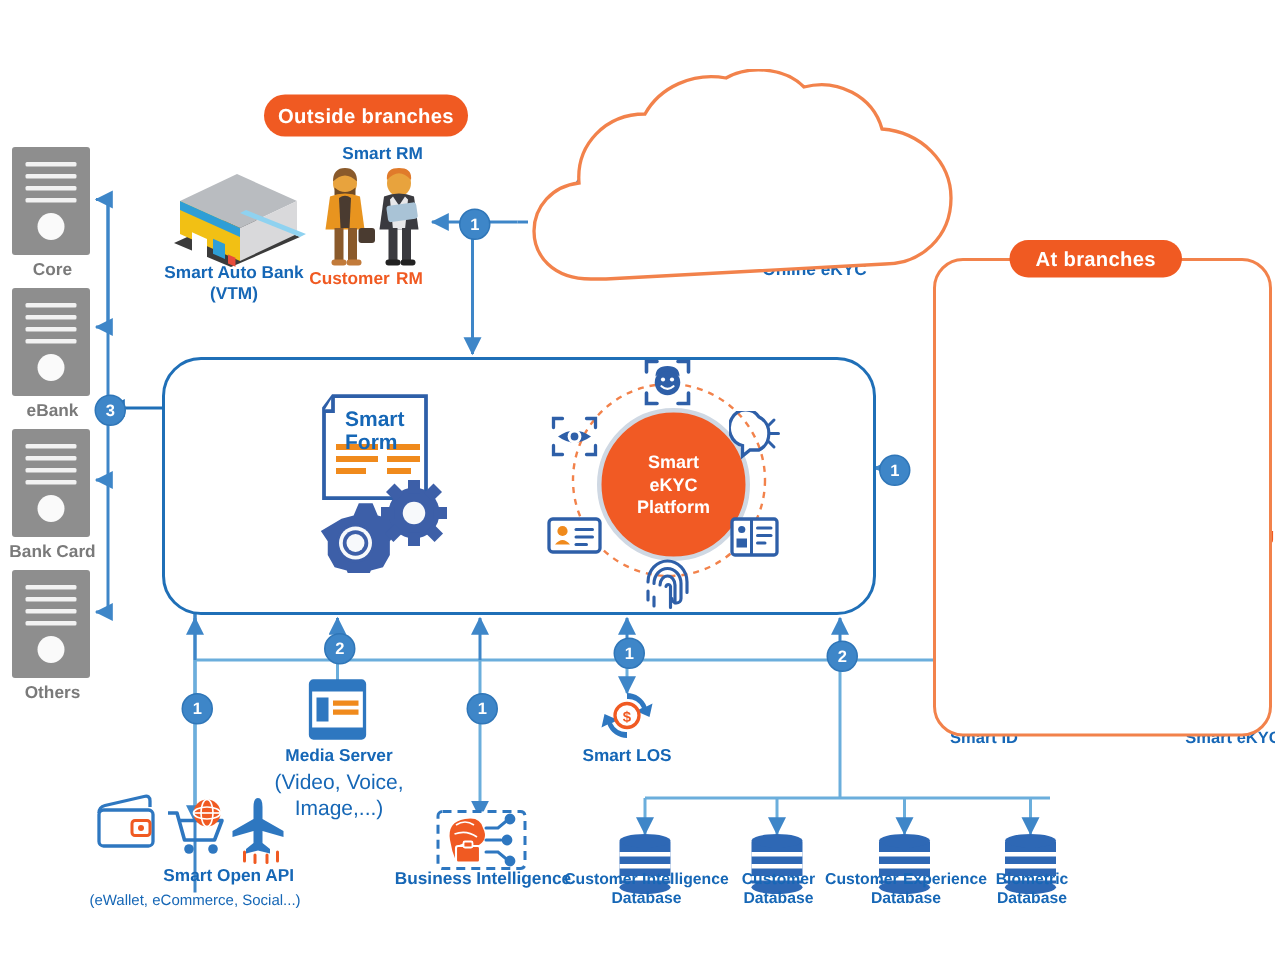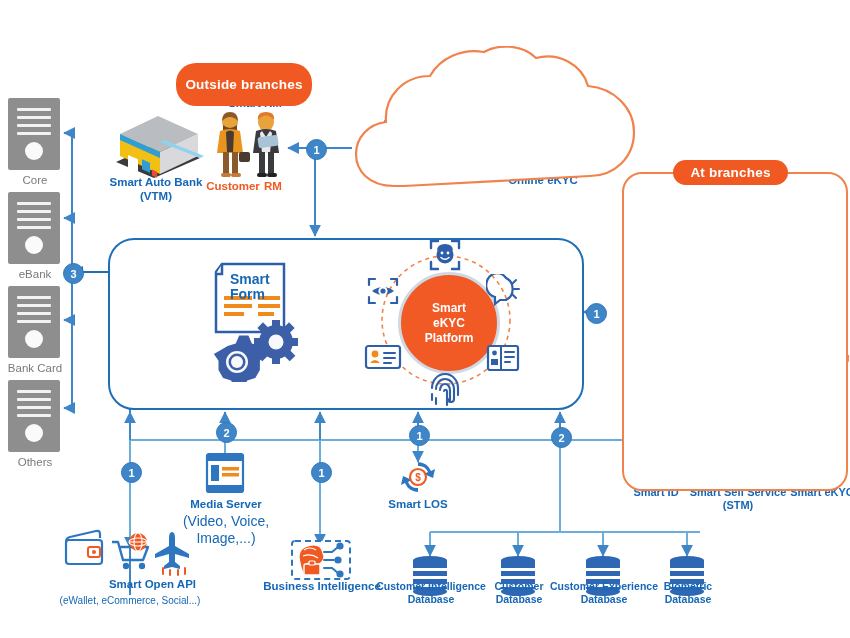--- a/index.html
+++ b/index.html
@@ -12,21 +12,21 @@
   
   .pill{position:absolute;background:#F05A22;color:#fff;border-radius:20px;
         font-weight:bold;font-size:13.5px;letter-spacing:.2px;
         display:flex;align-items:center;justify-content:center;
         box-shadow:0 0 0 0 rgba(0,0,0,0);z-index:6;}
 
   
   .lbl{position:absolute;text-align:center;line-height:1.2;font-weight:bold;}
   .lbl.blue{color:#1667B6;}
   .lbl.orange{color:#F05A22;}
-  .lbl.grey{color:#7a7a7a;font-weight:normal;}
+  .lbl.grey{color:#7a7a7a;font-weight:bold;}
   .sub{font-weight:normal;}
 
   
   .server{position:absolute;width:52px;height:72px;background:#8e8e8e;border-radius:2px;}
   .server .bar{position:absolute;left:9px;width:34px;height:3px;background:#f2f2f2;border-radius:1px;}
   .server .b1{top:10px;} .server .b2{top:18px;} .server .b3{top:26px;} .server .b4{top:34px;}
   .server .dot{position:absolute;left:17px;top:44px;width:18px;height:18px;border-radius:50%;background:#fafafa;}
 
   
   .badge{position:absolute;width:19px;height:19px;border-radius:50%;
@@ -170,21 +170,21 @@
 
   <div class="server abs" style="left:8px;top:380px;">
     <i class="bar b1"></i>
       <i class="bar b2"></i>
       <i class="bar b3"></i>
       <i class="bar b4"></i>
       <i class="dot"></i>
   </div>
   <div class="lbl grey" style="left:0px;top:456px;width:70px;font-size:11.5px;">Others</div>
 
-  <div class="pill" style="left:176px;top:63px;width:136px;height:43px;">
+  <div class="pill" style="left:176px;top:63px;width:136px;height:28px;">
     <span>Outside branches</span>
   </div>
 
   <svg class="abs" style="left:108px;top:100px;" width="96" height="80" viewBox="0 0 96 80">
     <polygon points="8,62 46,78 92,58 52,42" fill="#3b3b3b"></polygon>
     <polygon points="12,34 50,16 90,34 52,52" fill="#b9bcc0"></polygon>
     <polygon points="12,34 12,56 52,74 52,52" fill="#f2c014"></polygon>
     <polygon points="52,52 52,74 90,56 90,34" fill="#d9d9db"></polygon>
     <polygon points="12,34 52,52 52,58 12,40" fill="#2e9ed6"></polygon>
     <rect x="20" y="46" width="10" height="14" fill="#fff" transform="skewY(24)"></rect>
@@ -397,25 +397,20 @@
   <svg class="abs" style="left:700px;top:392px;" width="62" height="76" viewBox="0 0 62 76">
     <polygon points="10,20 40,8 58,14 58,58 28,72 10,66" fill="#1C6FA8"></polygon>
     <polygon points="10,20 28,26 28,72 10,66" fill="#2E86C1"></polygon>
     <polygon points="28,26 58,14 58,58 28,72" fill="#195D8C"></polygon>
     <polygon points="14,8 44,0 60,6 32,16" fill="#dfe2e6"></polygon>
     <rect x="20" y="6" width="22" height="14" rx="1.5" fill="#f4f6f8" transform="skewY(16)"></rect>
     <rect x="22" y="9" width="18" height="10" fill="#3db0d8" transform="skewY(16)"></rect>
     <rect x="22" y="9" width="6" height="10" fill="#f1c40f" transform="skewY(16)"></rect>
     <rect x="12" y="28" width="16" height="3" fill="#9fd2ee"></rect>
   </svg>
-  <div class="lbl blue" style="left:686px;top:486px;width:104px;font-size:11px;">
-    <div>Smart Self Service</div>
-
-    <div>(STM)</div>
-  </div>
 
   <svg class="abs" style="left:778px;top:392px;" width="50" height="76" viewBox="0 0 50 76">
     <rect x="10" y="2" width="30" height="24" rx="2" fill="#d7dade" stroke="#b5b9be"></rect>
     <rect x="14" y="5" width="22" height="15" rx="1.2" fill="#2e9ed6"></rect>
     <rect x="16" y="7" width="8" height="11" fill="#e8534a"></rect>
     <rect x="25" y="7" width="9" height="11" fill="#8e44ad"></rect>
     <rect x="14" y="22" width="8" height="3" fill="#9aa0a6"></rect>
     <rect x="24" y="22" width="12" height="3" fill="#9aa0a6"></rect>
     <rect x="16" y="26" width="18" height="44" fill="#e7e9ec"></rect>
     <path d="M16,44 l18,-8 l0,34 l-18,0z" fill="#f0ab2b"></path>

